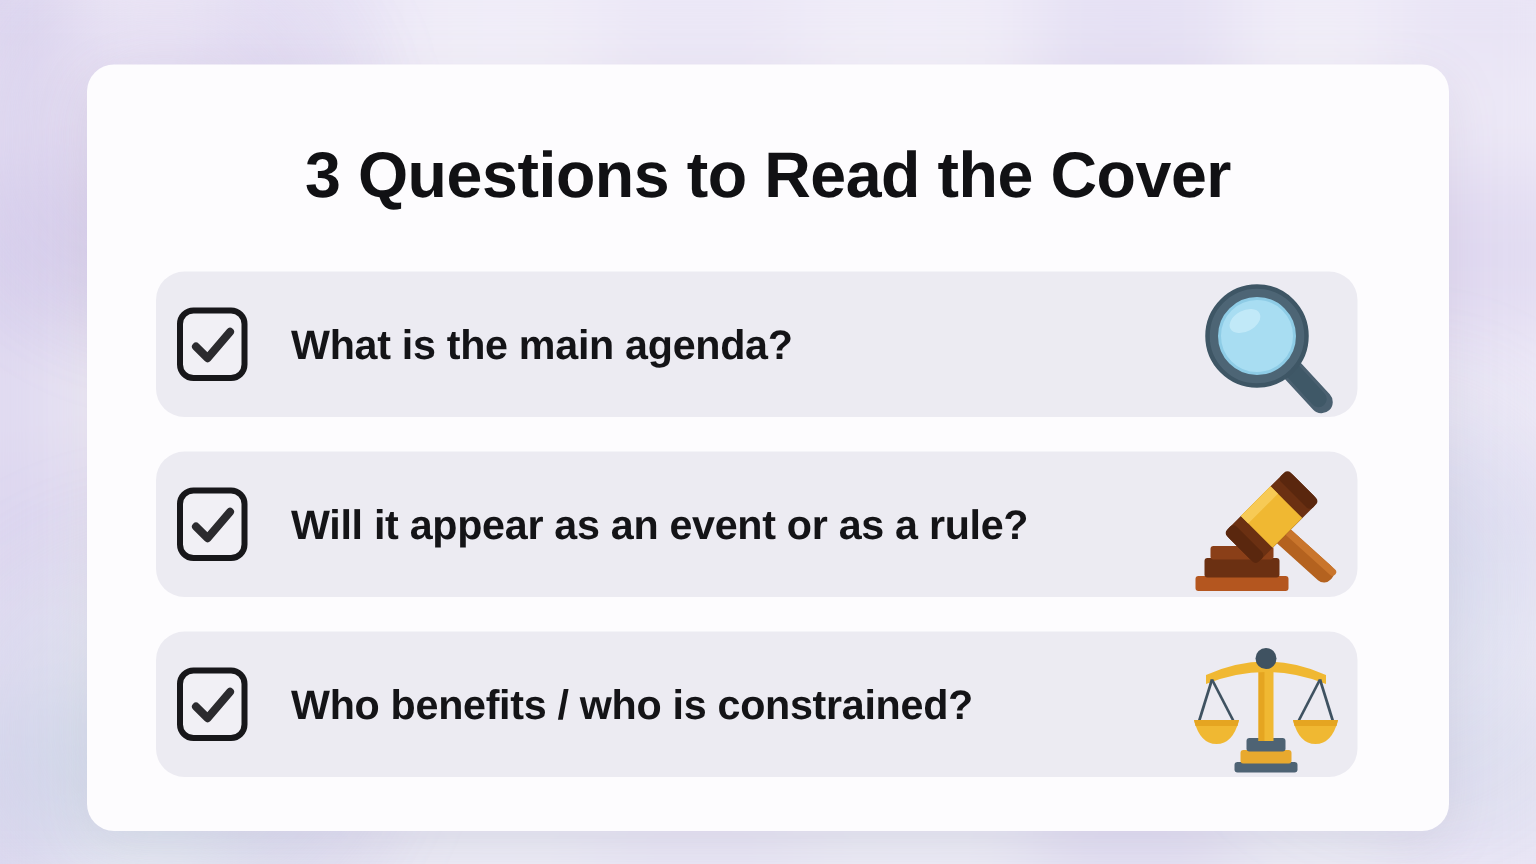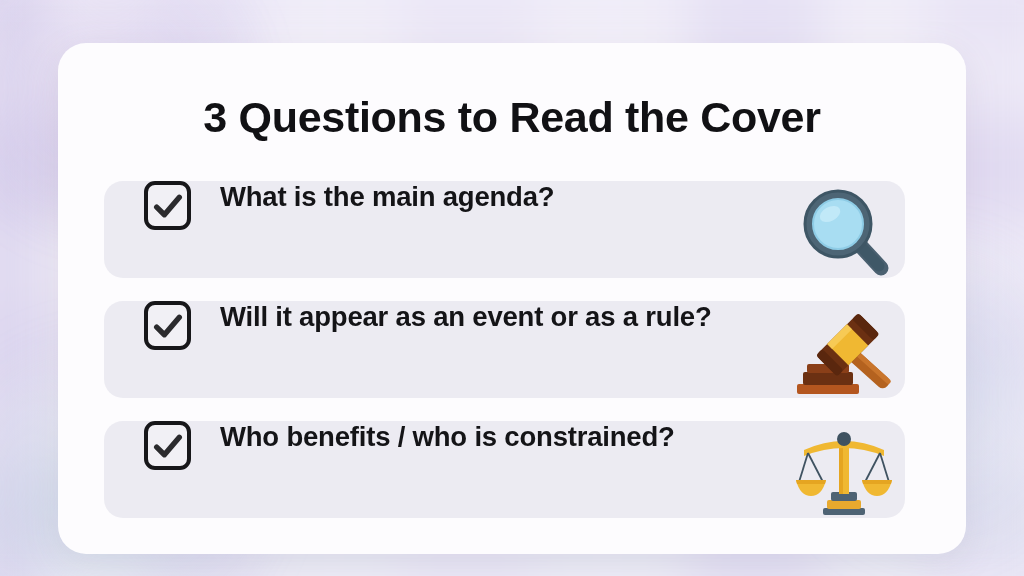--- a/index.html
+++ b/index.html
@@ -71,21 +71,21 @@
   }
 
   
   #card {
     position: absolute;
     left: 58px;
     top: 43px;
     width: 908px;
     height: 511px;
     background: #fdfcfe;
-    border-radius: 28px;
+    border-radius: 18px;
     box-shadow: 0 10px 36px rgba(120,110,150,0.13);
     box-sizing: border-box;
   }
 
   #card-title {
     position: absolute;
     left: 0;
     right: 0;
     top: 50px;
     text-align: center;
@@ -103,23 +103,23 @@
     top: 138px;
     width: 801px;
   }
   .row {
     position: relative;
     height: 97px;
     margin-bottom: 23px;
     background: #ecebf2;
     border-radius: 19px;
     display: flex;
-    align-items: flex-start;
+    align-items: center;
     box-sizing: border-box;
-    padding-left: 40px;
+    padding-left: 14px;
   }
   .row:last-child { margin-bottom: 0; }
 
   .checkbox {
     flex: 0 0 auto;
     width: 47px;
     height: 49px;
     border: 4px solid #17171a;
     border-radius: 11px;
     background: #f1f0f5;

